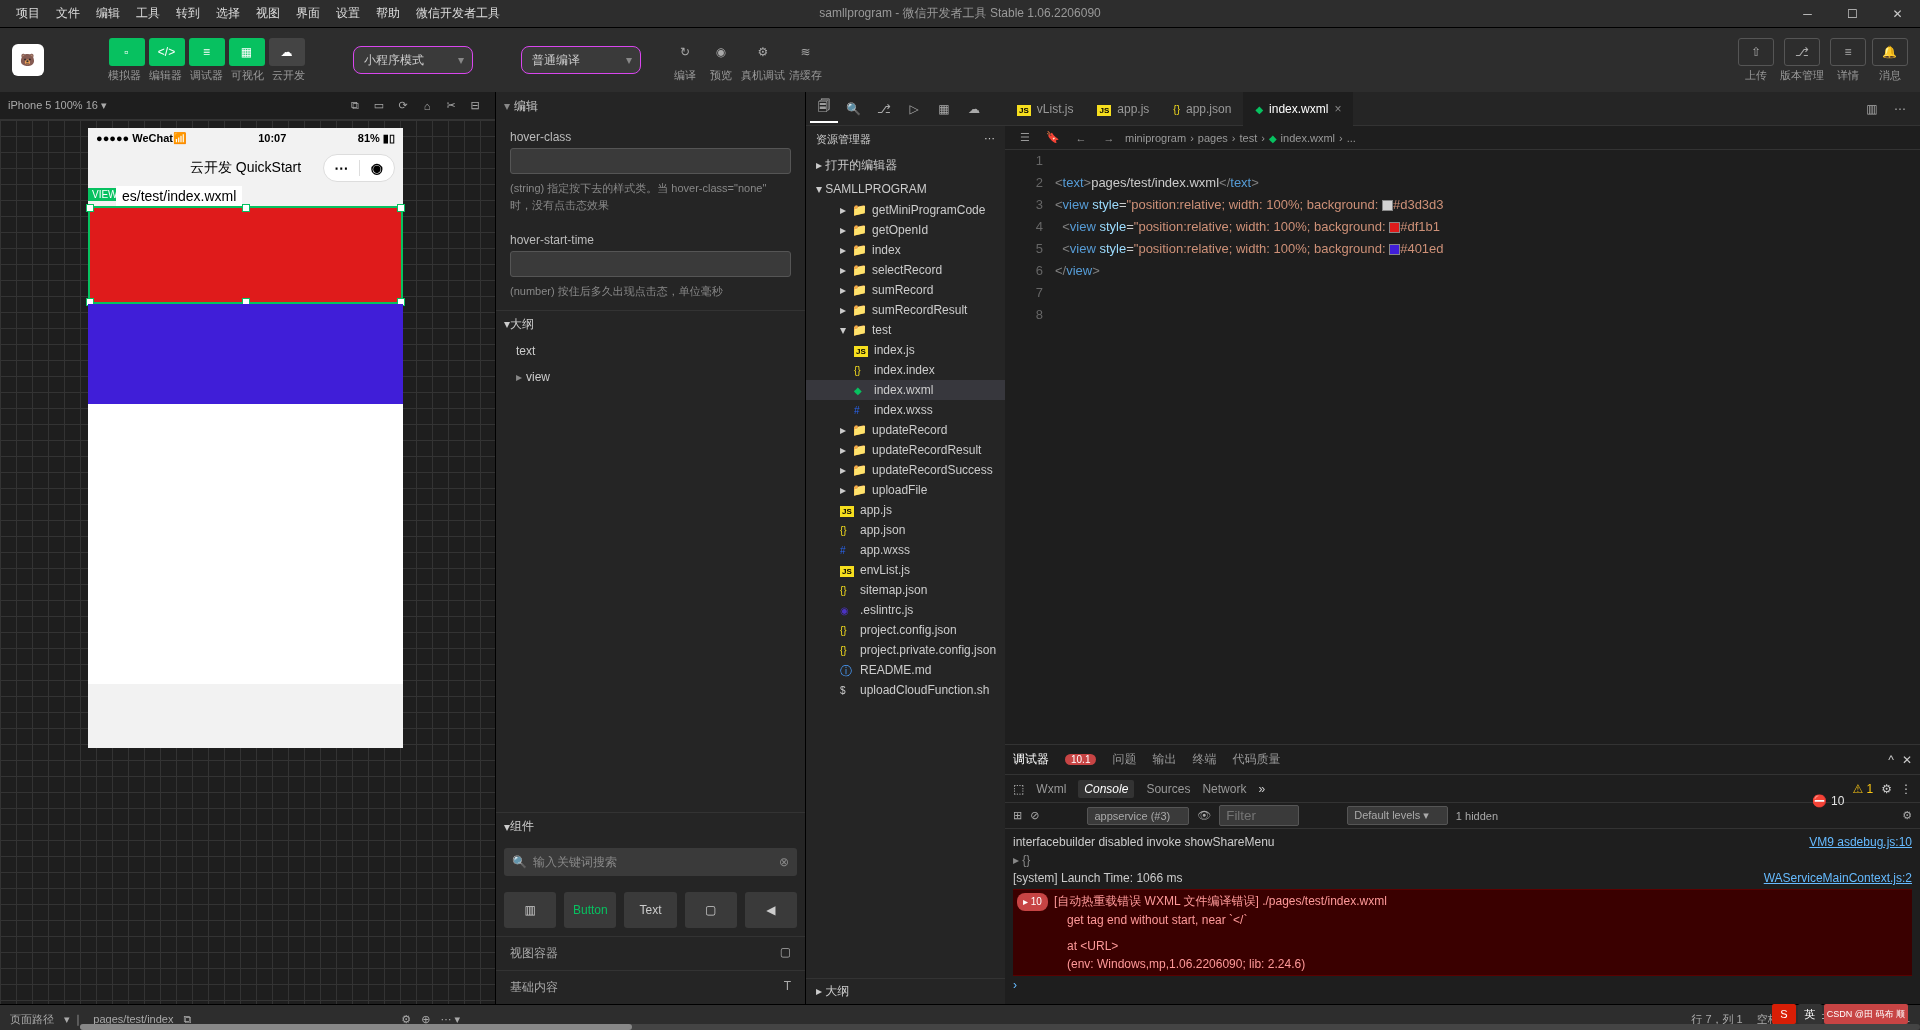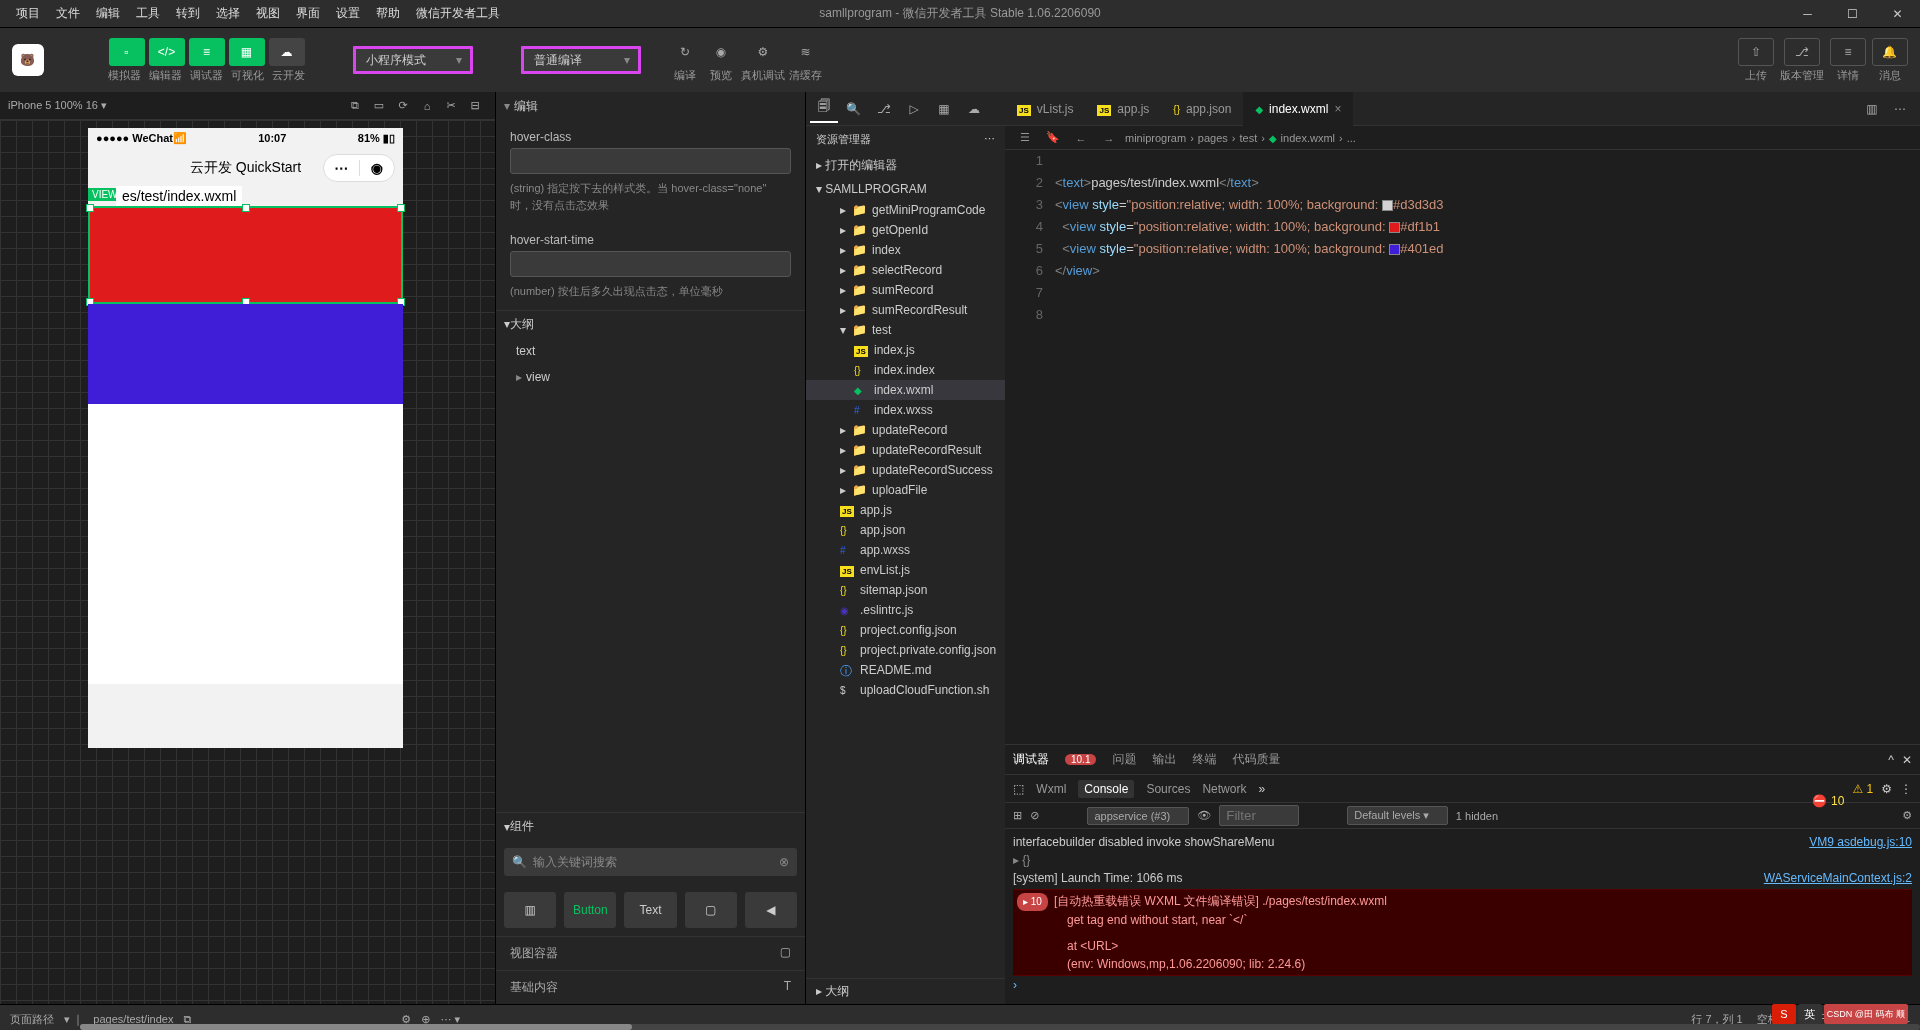--- a/index.html
+++ b/index.html
@@ -9,21 +9,21 @@
 .title-center { position:absolute; left:50%; transform:translateX(-50%); color:#999; }
 .winctrl { position:absolute; right:0; display:flex; }
 .winctrl div { width:45px; height:28px; display:flex; align-items:center; justify-content:center; color:#ccc; cursor:pointer; }
 .toolbar { height:64px; background:#2d2d2d; display:flex; align-items:center; padding:0 12px; gap:4px; position:relative; }
 .logo { width:32px; height:32px; background:#fff; border-radius:6px; display:flex; align-items:center; justify-content:center; margin-right:60px; }
 .tb-group { display:flex; flex-direction:column; align-items:center; gap:2px; }
 .tb-row { display:flex; gap:4px; }
 .tb-btn { width:36px; height:28px; background:#07c160; border-radius:3px; display:flex; align-items:center; justify-content:center; color:#fff; cursor:pointer; }
 .tb-btn.gray { background:#444; }
 .tb-label { font-size:11px; color:#999; }
-.dropdown { height:28px; background:#3a3a3a; border:3px solid #d946ef; border-radius:1px; padding:0 24px 0 10px; display:flex; align-items:center; color:#ccc; position:relative; min-width:120px; }
+.dropdown { height:28px; background:#3a3a3a; border:1px solid #d946ef; border-radius:8px; padding:0 24px 0 10px; display:flex; align-items:center; color:#ccc; position:relative; min-width:120px; }
 .dropdown::after { content:"▾"; position:absolute; right:8px; color:#888; }
 .tb-icon { width:32px; height:28px; display:flex; align-items:center; justify-content:center; color:#aaa; cursor:pointer; }
 .tb-right { position:absolute; right:12px; display:flex; gap:6px; }
 .tb-right .tb-group .tb-icon-box { width:36px; height:28px; border:1px solid #555; border-radius:3px; display:flex; align-items:center; justify-content:center; color:#aaa; }
 .main { display:flex; height:calc(1030px - 28px - 64px - 26px); }
 .sim-area { width:495px; background:#1e1e1e; position:relative; display:flex; flex-direction:column; }
 .sim-head { height:28px; display:flex; align-items:center; padding:0 8px; color:#aaa; font-size:11px; border-bottom:1px solid #333; }
 .sim-head .spacer { flex:1; }
 .sim-head .ico { width:24px; text-align:center; cursor:pointer; }
 .sim-canvas { flex:1; background-image:linear-gradient(#333 1px,transparent 1px),linear-gradient(90deg,#333 1px,transparent 1px); background-size:16px 16px; position:relative; overflow:hidden; }
@@ -93,23 +93,23 @@
 .c-comment{color:#6a9955}.c-tag{color:#569cd6}.c-attr{color:#9cdcfe}.c-str{color:#ce9178}.c-punc{color:#808080}
 .swatch { display:inline-block; width:11px; height:11px; border:1px solid #888; vertical-align:middle; }
 .terminal { height:260px; border-top:1px solid #333; display:flex; flex-direction:column; background:#1e1e1e; }
 .term-tabs { height:30px; display:flex; align-items:center; padding:0 8px; gap:16px; border-bottom:1px solid #333; }
 .term-tabs .ttab { color:#999; cursor:pointer; font-size:12px; }
 .term-tabs .ttab.active { color:#fff; }
 .term-tabs .badge { background:#c74444; color:#fff; border-radius:8px; padding:0 6px; font-size:10px; }
 .term-tabs .right { margin-left:auto; display:flex; gap:8px; }
 .devtools-bar { height:28px; display:flex; align-items:center; padding:0 8px; gap:12px; border-bottom:1px solid #333; font-size:12px; }
 .devtools-bar .dtab { color:#999; cursor:pointer; }
-.devtools-bar .dtab.active { color:#fff; background:#333; padding:2px 6px; border-radius:2px; }
+.devtools-bar .dtab.active { color:#fff; background:#333; padding:2px 6px; border-radius:2px;font-style:italic; }
 .devtools-bar .right { margin-left:auto; display:flex; gap:8px; align-items:center; }
-.devtools-bar .errcnt { color:#fde047;margin-top:24px; }
+.devtools-bar .errcnt { color:#e5e5e5;margin-top:24px; }
 .devtools-bar .warncnt { color:#f9c513; }
 .filter-bar { height:26px; display:flex; align-items:center; padding:0 8px; gap:8px; border-bottom:1px solid #333; font-size:11px; color:#aaa; }
 .filter-bar .fsel { background:#3a3a3a; border:1px solid #555; padding:2px 18px 2px 6px; border-radius:2px;margin-left:40px; }
 .filter-bar .finput { background:#3a3a3a; border:1px solid #555; padding:2px 6px; border-radius:2px; width:80px; }
 .console-body { flex:1; padding:4px 8px; font-family:Consolas,monospace; font-size:12px; line-height:18px; overflow:hidden; }
 .console-body .line { color:#ccc; }
 .console-body .link { color:#6bf; float:right; text-decoration:underline; }
 .err-block { background:#3a0000; border-top:1px solid #5a0000; border-bottom:1px solid #5a0000; padding:2px 4px; color:#f99; margin-top:2px; }
 .err-block .eb { display:inline-block; background:#c74444; color:#fff; border-radius:8px; padding:0 6px; font-size:10px; margin-right:6px; }
 .status { height:26px; background:#2d2d2d; display:flex; align-items:center; padding:14px 10px; font-size:11px; color:#aaa; gap:10px; border-top:1px solid #000; }

